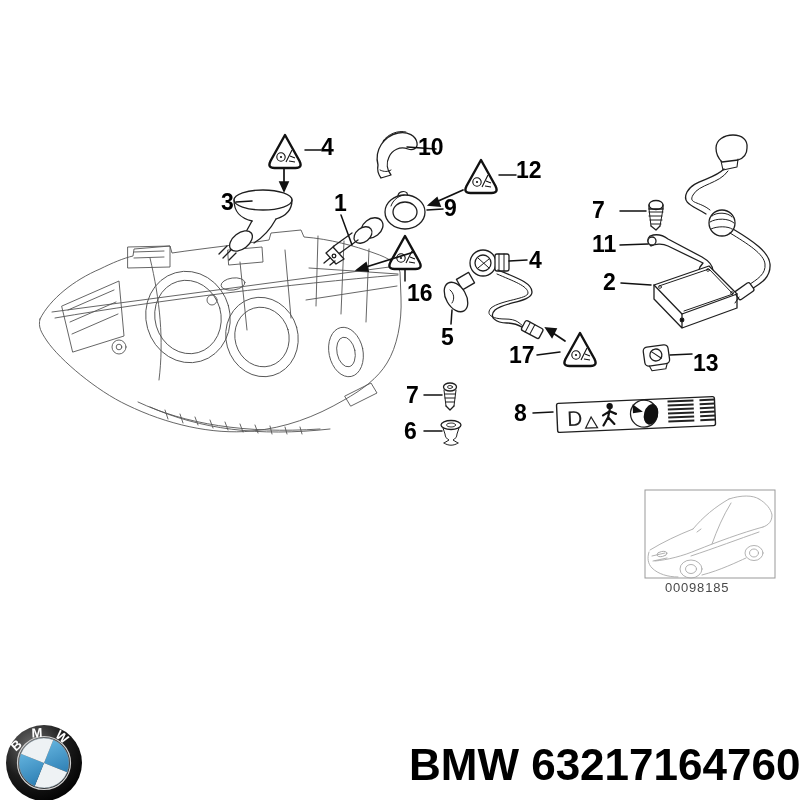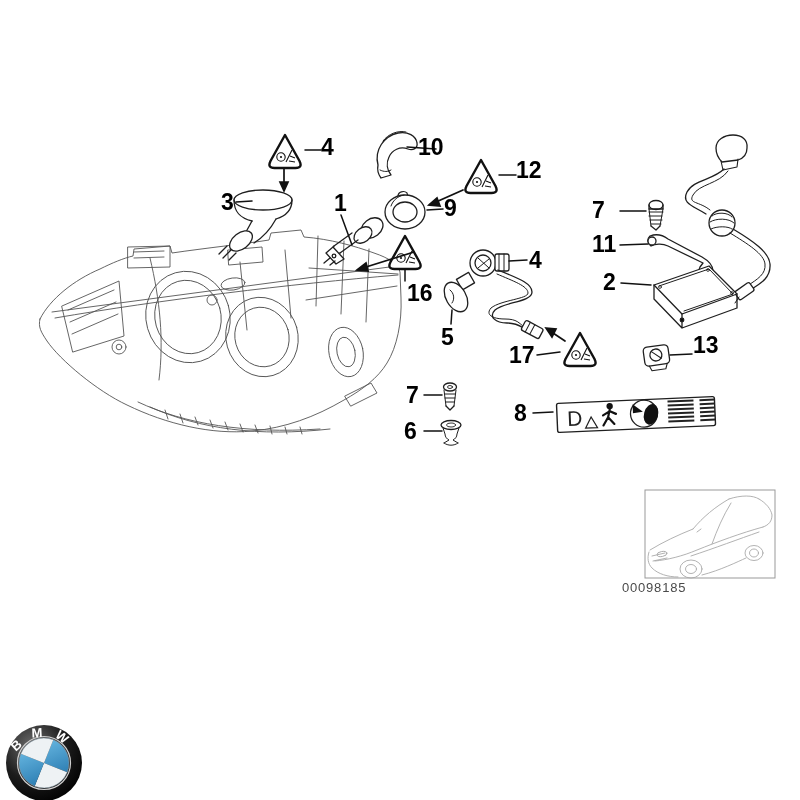--- a/index.html
+++ b/index.html
@@ -1,21 +1,21 @@
 <!DOCTYPE html>
 <html><head>
 <meta charset="utf-8">
 <style>
   html,body{margin:0;padding:0;background:#fff;}
   .canvas{position:relative;width:800px;height:800px;background:#ffffff;overflow:hidden;
           font-family:"Liberation Sans",sans-serif;}
   .diagram-svg{position:absolute;left:0;top:0;}
   .callout{position:absolute;font-size:23px;font-weight:bold;color:#000;line-height:1;
            font-family:"Liberation Sans",sans-serif;}
-  .thumb-code{position:absolute;left:622px;top:580px;font-size:13px;color:#4a4a4a;
+  .thumb-code{position:absolute;left:665px;top:580px;font-size:13px;color:#4a4a4a;
               letter-spacing:0.8px;}
   .part-number{position:absolute;left:409px;top:740px;font-size:44px;font-weight:bold;
                color:#000;white-space:nowrap;}
 </style>
 </head>
 <body>
 
 <div class="canvas">
 
   <svg class="diagram-svg" width="800" height="800" viewBox="0 0 800 800">
@@ -301,21 +301,22 @@
   <div class="callout" style="left:221px;top:191px">3</div>
   <div class="callout" style="left:529px;top:249px">4</div>
   <div class="callout" style="left:441px;top:326px">5</div>
   <div class="callout" style="left:404px;top:420px">6</div>
   <div class="callout" style="left:406px;top:384px">7</div>
   <div class="callout" style="left:514px;top:402px">8</div>
   <div class="callout" style="left:444px;top:197px">9</div>
   <div class="callout" style="left:418px;top:136px">10</div>
   <div class="callout" style="left:592px;top:233px">11</div>
   <div class="callout" style="left:592px;top:199px">7</div>
-  <div class="callout" style="left:693px;top:334px">13</div>
+  <div class="callout" style="left:693px;top:352px">13</div>
   <div class="callout" style="left:321px;top:136px">4</div>
   <div class="callout" style="left:516px;top:159px">12</div>
   <div class="callout" style="left:407px;top:282px">16</div>
   <div class="callout" style="left:509px;top:344px">17</div>
 
   <div class="thumb-code">00098185</div>
+  <div class="part-number">BMW 63217164760</div>
 
 </div>
 
 </body></html>

